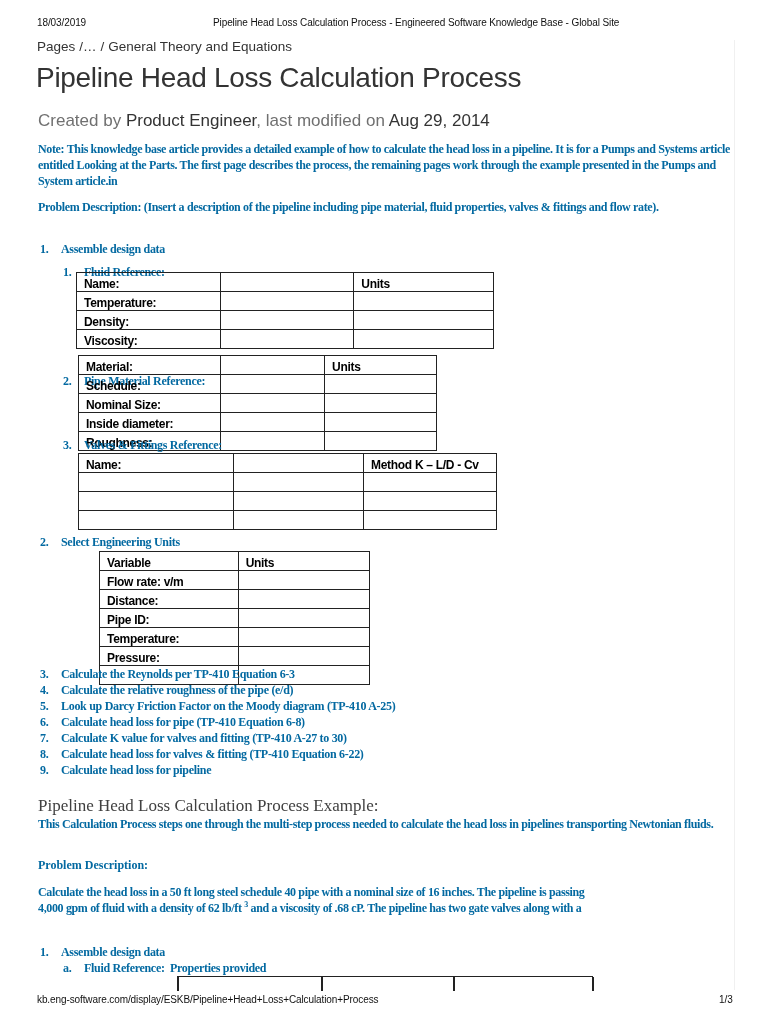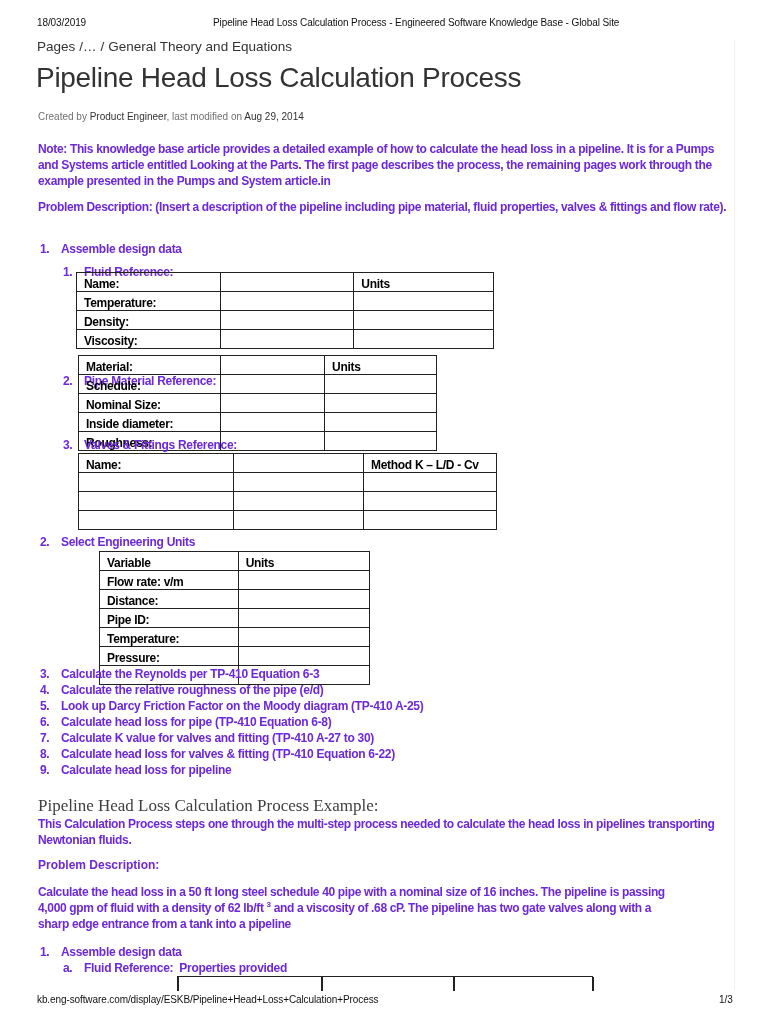--- a/index.html
+++ b/index.html
@@ -8,23 +8,23 @@
     background: #ffffff; color: #000;
     font-family: "Liberation Sans", sans-serif;
   }
   .abs { position: absolute; }
   .print-header { font-size: 10px; color: #111; top: 17px; white-space: nowrap; letter-spacing: -0.1px; }
   .print-footer { font-size: 10px; color: #111; top: 994px; white-space: nowrap; letter-spacing: -0.1px; }
   .right-rule { position: absolute; left: 734px; top: 40px; width: 1px; height: 950px; background: #f0f0f0; }
   .breadcrumb { left: 37px; top: 39px; font-size: 13.5px; color: #333; white-space: nowrap; }
   .breadcrumb span { margin-right: 4px; }
   .page-title { left: 36px; top: 62px; font-size: 28px; color: #333; font-weight: normal; white-space: nowrap; letter-spacing: -0.3px; margin: 0; }
-  .byline { left: 38px; top: 111px; font-size: 10px; color: #707070; white-space: nowrap; }
+  .byline { left: 38px; top: 111px; font-size: 17px; color: #707070; white-space: nowrap; }
   .byline .dark { color: #333; }
-  .doc { font-family: Liberation Sans, sans-serif; font-size: 12px; line-height: 16px; color: #6d28d9; font-weight: bold; }
+  .doc { font-family: Liberation Serif, serif; font-size: 12px; line-height: 16px; color: #0369a1; font-weight: bold; }
   .para { left: 38px; width: 695px; letter-spacing: -0.35px; }
   .li { white-space: nowrap; letter-spacing: -0.3px; }
   .li .num { display: inline-block; }
   table.grid { position: absolute; border-collapse: collapse; font-family: "Liberation Sans", sans-serif; font-size: 12px; font-weight: bold; letter-spacing: -0.3px; }
   table.grid td { border: 1.5px solid #222; padding: 4px 0 0 7px; height: 14px; line-height: 14px; vertical-align: middle; white-space: nowrap; }
   .example-heading { left: 38px; top: 796px; font-family: "Liberation Serif", serif; font-size: 17px; color: #404040; white-space: nowrap; font-weight: normal; margin: 0; }
   .open-table { left: 177px; top: 976px; width: 416px; height: 14px; border-top: 1.5px solid #222; }
   .open-table .v { position: absolute; top: 0; width: 1.5px; height: 14px; background: #222; }
   sup { font-size: 8px; line-height: 0; }
 </style>
@@ -215,21 +215,20 @@
 
 <h2 class="abs example-heading">Pipeline Head Loss Calculation Process Example:</h2>
 
 <div class="abs doc para" style="top:816px; font-weight:bold;">This Calculation Process steps one through the multi-step process needed to calculate the head loss in pipelines transporting Newtonian fluids.</div>
 
 <div class="abs doc" style="left:38px; top:857px;">Problem Description:</div>
 
 <div class="abs doc" style="left:38px; top:884px; width:700px; letter-spacing:-0.35px;">
   <div style="white-space:nowrap;">Calculate the head loss in a 50 ft long steel schedule 40 pipe with a nominal size of 16 inches.  The pipeline is passing</div>
   <div style="white-space:nowrap;"><span>4,000 gpm of fluid with a density of 62 lb/ft</span> <sup>3</sup><span> and a viscosity of .68 cP.  The pipeline has two gate valves along with a</span></div>
-  <div style="white-space:nowrap;">sharp edge entrance from a tank into a pipeline</div>
 </div>
 
 <div class="abs doc li" style="left:40px; top:944px;">
   <span class="num" style="width:21px;">1.</span><span>Assemble design data</span>
 </div>
 <div class="abs doc li" style="left:63px; top:960px;">
   <span class="num" style="width:21px;">a.</span><span>Fluid Reference:</span>&nbsp;&nbsp;<span>Properties provided</span>
 </div>
 
 <div class="abs open-table">

